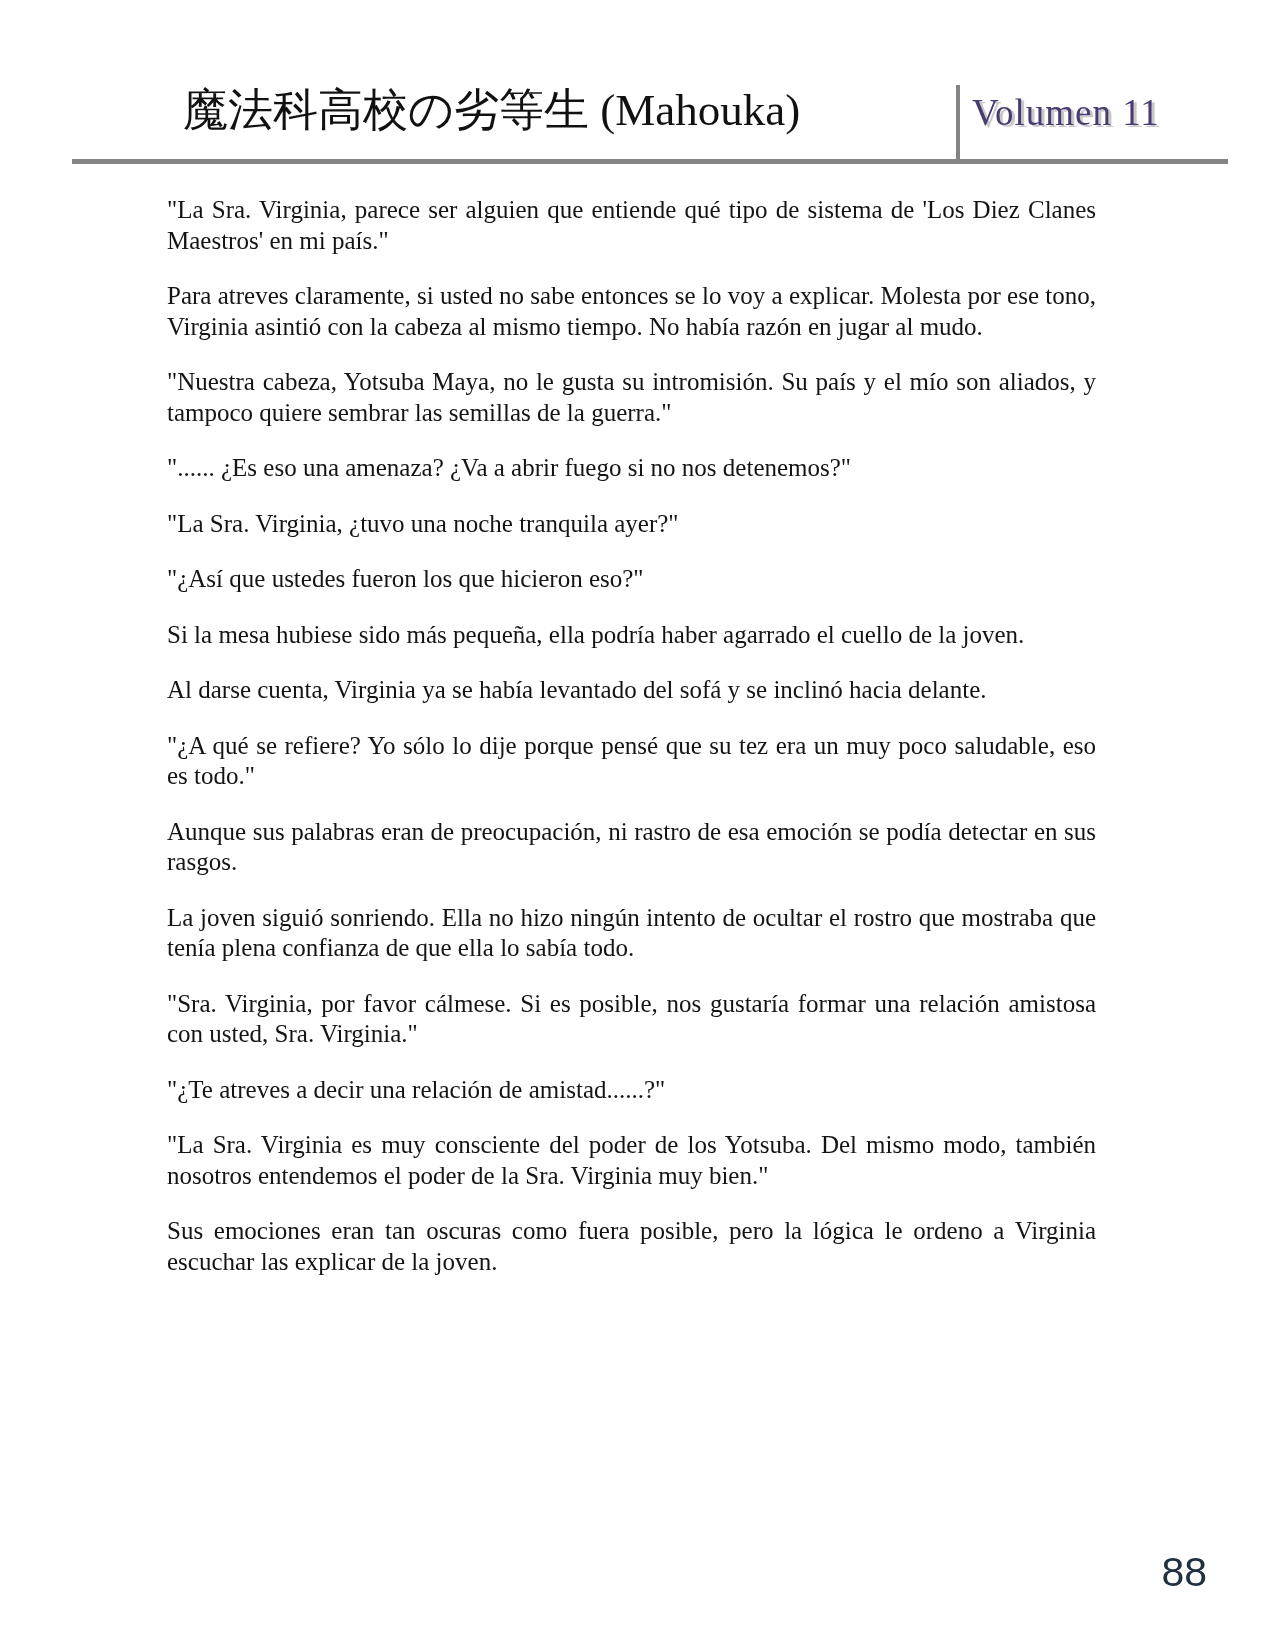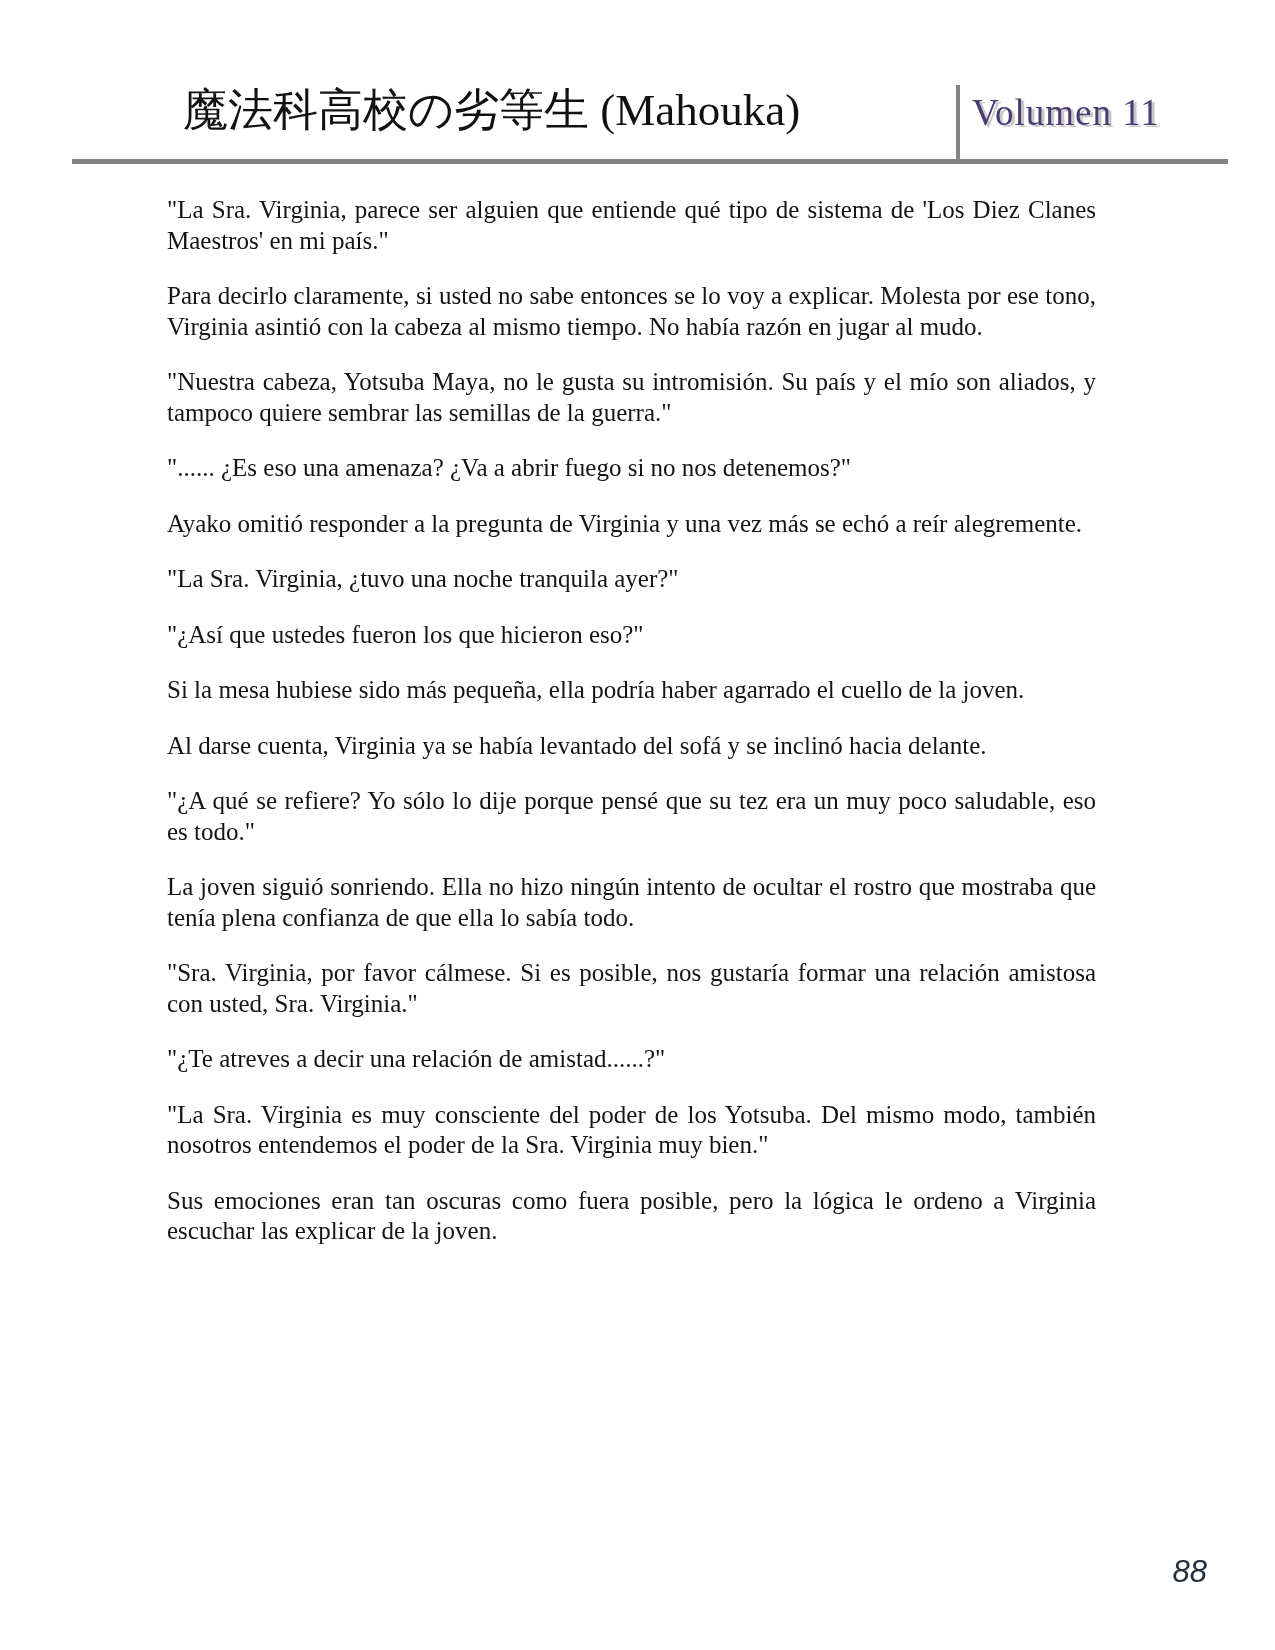--- a/index.html
+++ b/index.html
@@ -59,50 +59,49 @@
     font-size: 25px;
     line-height: 30.5px;
     color: var(--body-text, #141414);
     text-align: justify;
   }
   .body p { margin: 0 0 25px 0; }
   .pagenum {
     position: absolute;
     right: 68px;
     top: 1542px;
-    font-size: 31px;
+    font-size: 41px;
     line-height: 34px;
     color: var(--page-number, #22303f);
     font-family: "Liberation Sans", sans-serif;
-    font-style: italic;
   }
 </style>
 </head>
 <body>
 
 <div class="page">
   <header>
     <div class="title">魔法科高校の劣等生 (Mahouka)</div>
     <div class="vol-divider"></div>
     <div class="volume">Volumen 11</div>
   </header>
 
   <div class="rule"></div>
 
   <main class="body">
       <p>"La Sra. Virginia, parece ser alguien que entiende qué tipo de sistema de 'Los Diez Clanes Maestros' en mi país."</p>
-      <p>Para decirlo claramente, si usted no sabe entonces se lo voy a explicar. Molesta por ese tono, Virginia asintió con la cabeza al mismo tiempo. No había razón en jugar al mudo.</p>
+      <p>Para atreves claramente, si usted no sabe entonces se lo voy a explicar. Molesta por ese tono, Virginia asintió con la cabeza al mismo tiempo. No había razón en jugar al mudo.</p>
       <p>"Nuestra cabeza, Yotsuba Maya, no le gusta su intromisión. Su país y el mío son aliados, y tampoco quiere sembrar las semillas de la guerra."</p>
       <p>"...... ¿Es eso una amenaza? ¿Va a abrir fuego si no nos detenemos?"</p>
-      <p>Ayako omitió responder a la pregunta de Virginia y una vez más se echó a reír alegremente.</p>
       <p>"La Sra. Virginia, ¿tuvo una noche tranquila ayer?"</p>
       <p>"¿Así que ustedes fueron los que hicieron eso?"</p>
       <p>Si la mesa hubiese sido más pequeña, ella podría haber agarrado el cuello de la joven.</p>
       <p>Al darse cuenta, Virginia ya se había levantado del sofá y se inclinó hacia delante.</p>
       <p>"¿A qué se refiere? Yo sólo lo dije porque pensé que su tez era un muy poco saludable, eso es todo."</p>
+      <p>Aunque sus palabras eran de preocupación, ni rastro de esa emoción se podía detectar en sus rasgos.</p>
       <p>La joven siguió sonriendo. Ella no hizo ningún intento de ocultar el rostro que mostraba que tenía plena confianza de que ella lo sabía todo.</p>
       <p>"Sra. Virginia, por favor cálmese. Si es posible, nos gustaría formar una relación amistosa con usted, Sra. Virginia."</p>
       <p>"¿Te atreves a decir una relación de amistad......?"</p>
       <p>"La Sra. Virginia es muy consciente del poder de los Yotsuba. Del mismo modo, también nosotros entendemos el poder de la Sra. Virginia muy bien."</p>
       <p>Sus emociones eran tan oscuras como fuera posible, pero la lógica le ordeno a Virginia escuchar las explicar de la joven.</p>
     </main>
 
   <div class="pagenum">88</div>
 </div>
 

